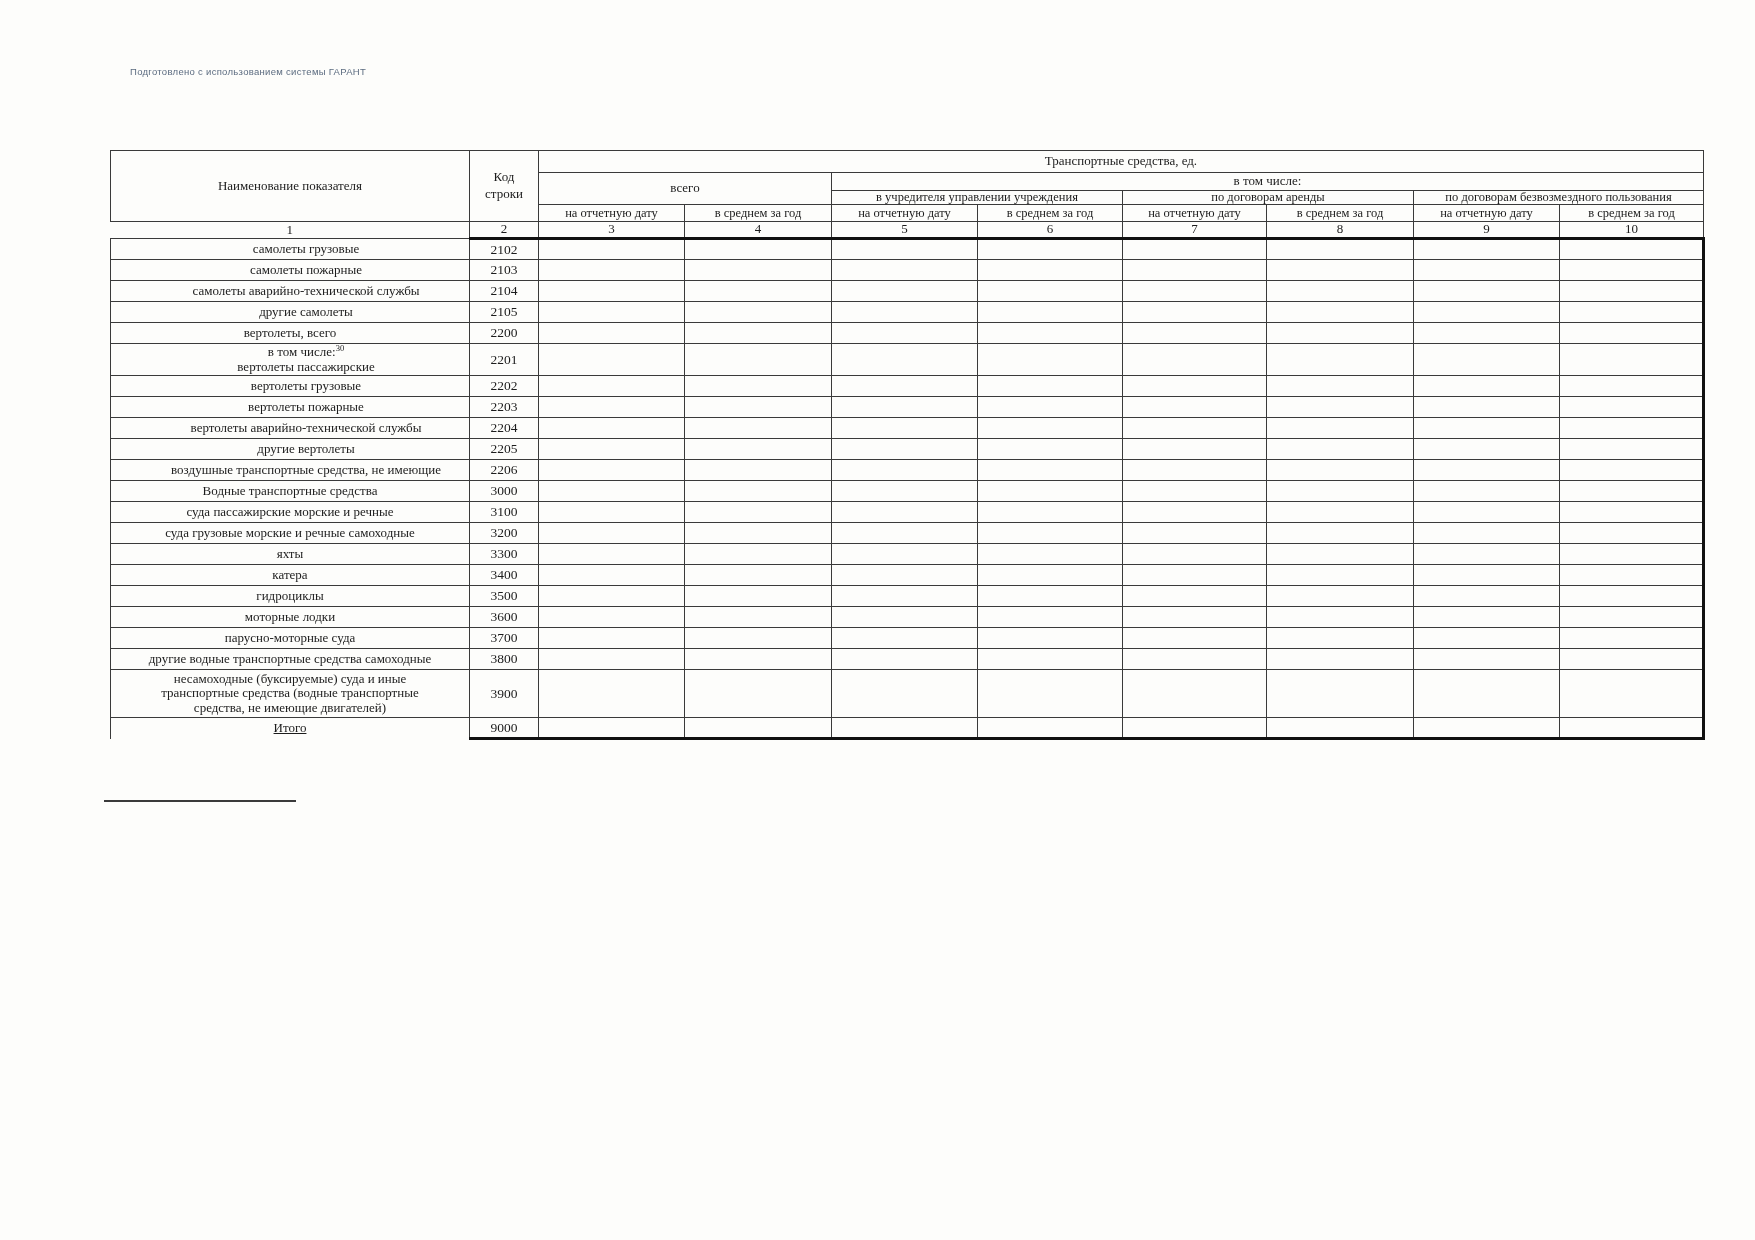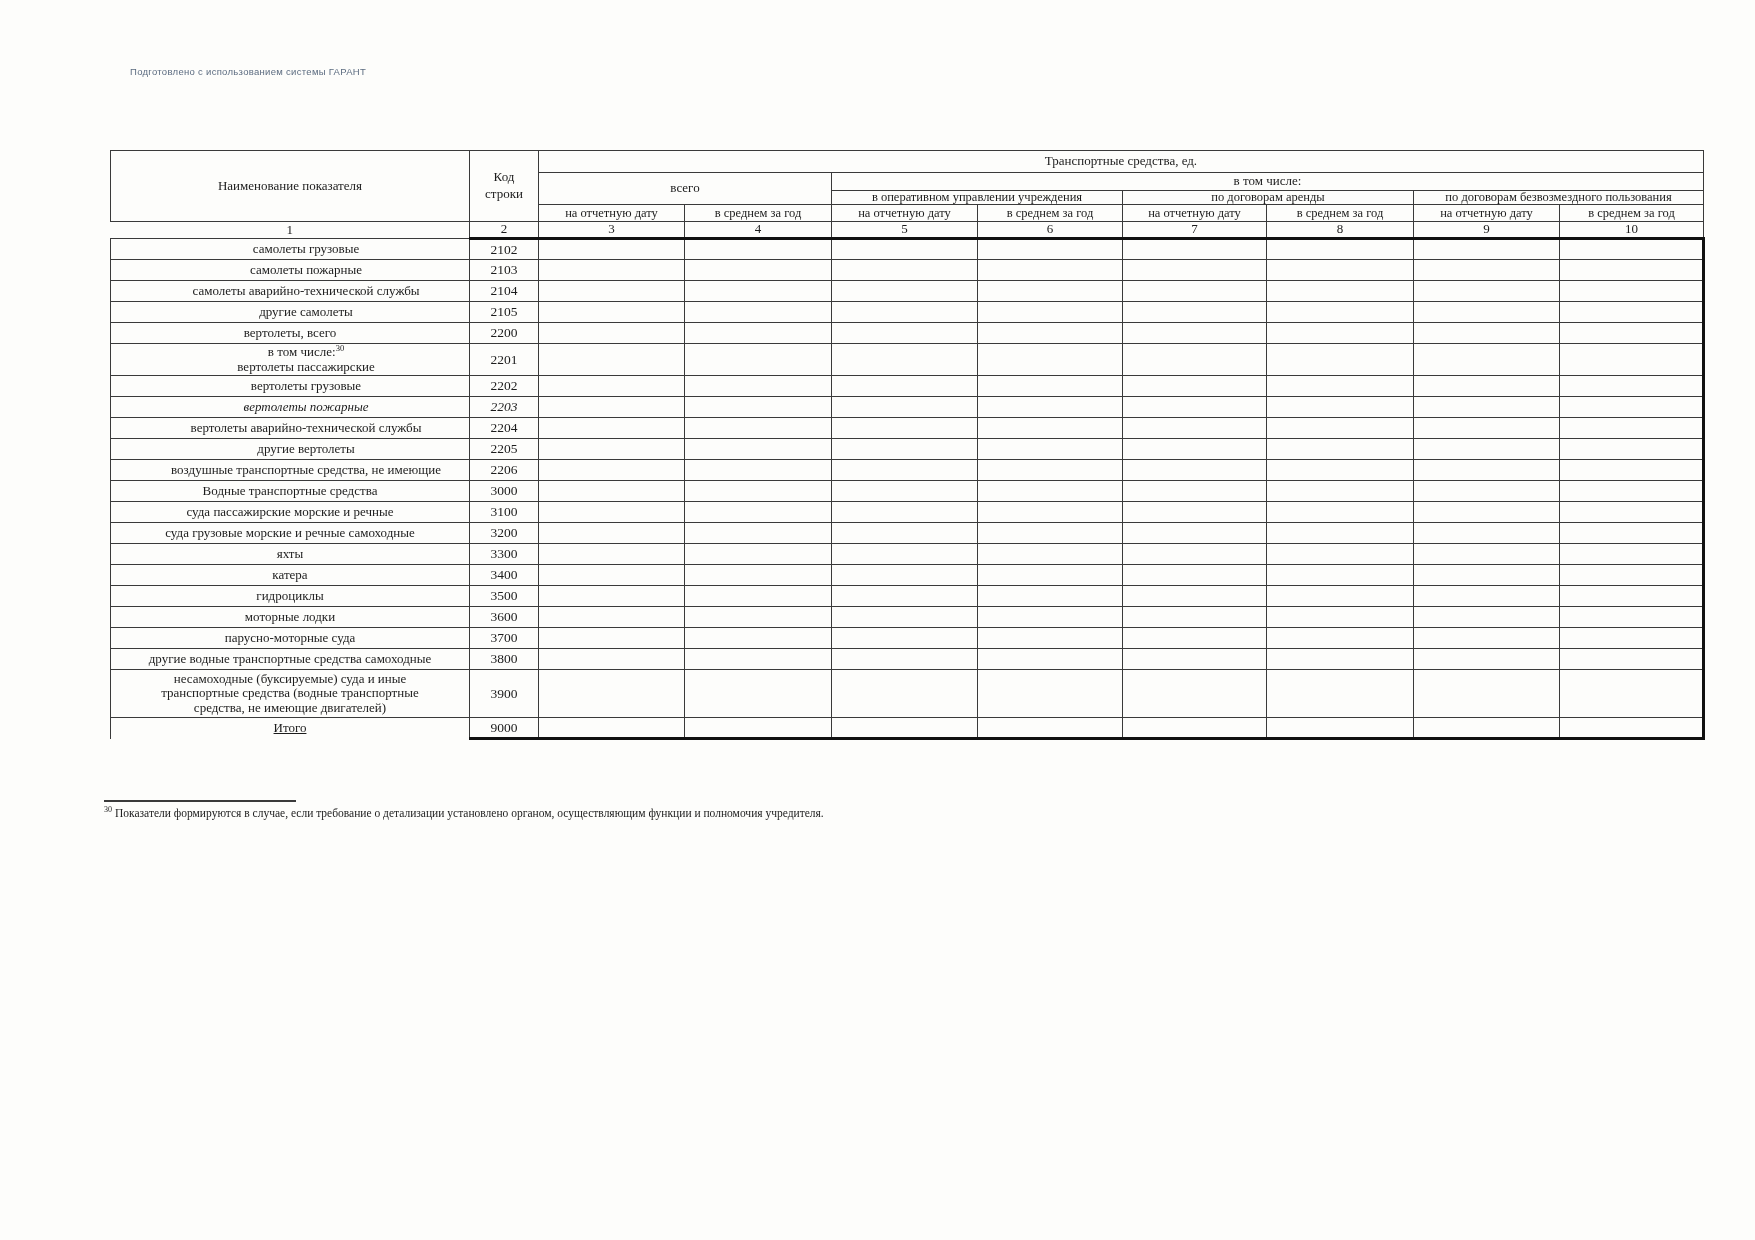--- a/index.html
+++ b/index.html
@@ -80,21 +80,21 @@
           <div>Код</div>
           <div>строки</div>
         </td>
         <td colspan="8" class="hd">Транспортные средства, ед.</td>
       </tr>
       <tr style="height:18px">
         <td colspan="2" rowspan="2" class="hd">всего</td>
         <td colspan="6" class="hd">в том числе:</td>
       </tr>
       <tr style="height:14px">
-        <td colspan="2" class="hd-tight">в оперативном управлении учреждения</td>
+        <td colspan="2" class="hd-tight">в учредителя управлении учреждения</td>
         <td colspan="2" class="hd-tight">по договорам аренды</td>
         <td colspan="2" class="hd-tight">по договорам безвозмездного пользования</td>
       </tr>
       <tr style="height:17px">
         <td class="hd-tight">на отчетную дату</td>
         <td class="hd-tight">в среднем за год</td>
         <td class="hd-tight">на отчетную дату</td>
         <td class="hd-tight">в среднем за год</td>
         <td class="hd-tight">на отчетную дату</td>
         <td class="hd-tight">в среднем за год</td>
@@ -195,21 +195,21 @@
           <td class="c-code">2202</td>
           <td class="c-val"></td>
           <td class="c-val"></td>
           <td class="c-val"></td>
           <td class="c-val"></td>
           <td class="c-val"></td>
           <td class="c-val"></td>
           <td class="c-val"></td>
           <td class="c-val c-last"></td>
         </tr>
-        <tr style="height: 21px; font-style: italic;">
+        <tr style="height: 21px;">
           <td class="c-name indent">вертолеты пожарные</td>
           <td class="c-code">2203</td>
           <td class="c-val"></td>
           <td class="c-val"></td>
           <td class="c-val"></td>
           <td class="c-val"></td>
           <td class="c-val"></td>
           <td class="c-val"></td>
           <td class="c-val"></td>
           <td class="c-val c-last"></td>
@@ -383,17 +383,14 @@
           <td class="c-val"></td>
           <td class="c-val"></td>
           <td class="c-val"></td>
           <td class="c-val"></td>
           <td class="c-val c-last"></td>
         </tr>
       </tbody>
   </table>
 
   <div class="footnote-rule"></div>
-  <div class="footnote">
-    <sup>30</sup><span>Показатели формируются в случае, если требование о детализации установлено органом, осуществляющим функции и полномочия учредителя.</span>
-  </div>
 
 </div>
 
 </body></html>

